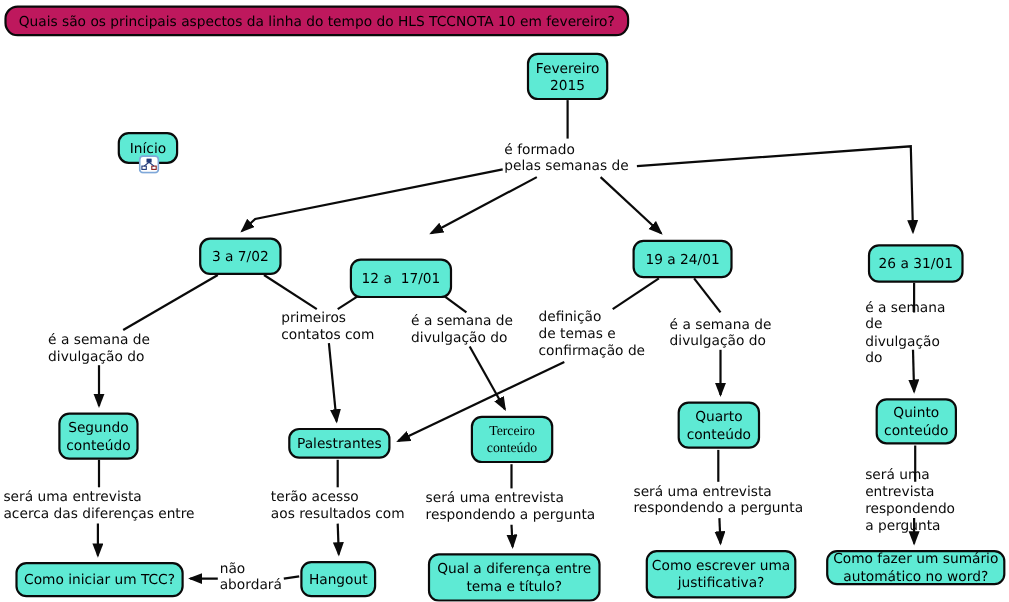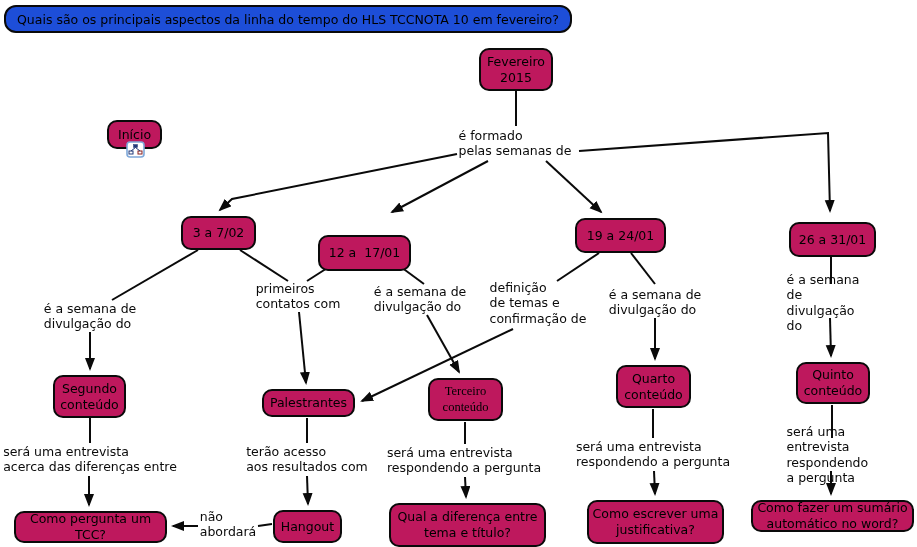--- a/index.html
+++ b/index.html
@@ -2,26 +2,26 @@
 <html><head>
 <meta charset="utf-8">
 <style>
   html,body{margin:0;padding:0;background:#fff;}
   #canvas{
     position:relative;width:917px;height:547px;background:#ffffff;
     font-family:"DejaVu Sans","Liberation Sans",sans-serif;color:#000;overflow:hidden;
   }
   #connector-svg{position:absolute;left:0;top:0;width:917px;height:547px;}
   .node{
-    position:absolute;background:#be185d;border:2.5px solid #0a0a0a;border-radius:10px;
+    position:absolute;background:#5eead4;border:2.5px solid #0a0a0a;border-radius:10px;
     display:flex;align-items:center;justify-content:center;text-align:center;
     white-space:pre-wrap;font-size:12.5px;line-height:1.25;box-sizing:border-box;padding:2px 0;
   }
   .question{
-    position:absolute;left:4px;top:5px;height:28px;background:#1d4ed8;border:2px solid #0a0a0a;
+    position:absolute;left:4px;top:5px;height:28px;background:#be185d;border:2px solid #0a0a0a;
     border-radius:12px;display:inline-flex;align-items:center;white-space:pre;
     font-size:12.5px;padding:2px 11px;box-sizing:border-box;
   }
   .lbl{
     position:absolute;transform:translate(-50%,-50%);text-align:left;
     white-space:pre-line;font-size:12.5px;line-height:1.22;color:#0a0a0a;
   }
   .res-icon{position:absolute;left:126px;top:141px;width:19px;height:17px;}
 </style>
 </head>
@@ -99,21 +99,21 @@
   <div class="node" style="left:53px;top:375px;width:73px;height:43px;">Segundo
 conteúdo</div>
   <div class="node" style="left:262px;top:389px;width:93px;height:28px;">Palestrantes</div>
   <div class="node" style="left:428px;top:378px;width:75px;height:43px;font-family:Liberation Serif, serif;">Terceiro
 conteúdo</div>
   <div class="node" style="left:616px;top:365px;width:75px;height:43px;">Quarto
 conteúdo</div>
   <div class="node" style="left:796px;top:362px;width:74px;height:42px;">Quinto
 conteúdo</div>
 
-  <div class="node" style="left:14px;top:511px;width:153px;height:32px;">Como pergunta um TCC?</div>
+  <div class="node" style="left:14px;top:511px;width:153px;height:32px;">Como iniciar um TCC?</div>
   <div class="node" style="left:273px;top:510px;width:69px;height:33px;">Hangout</div>
   <div class="node" style="left:389px;top:503px;width:157px;height:44px;">Qual a diferença entre
 tema e título?</div>
   <div class="node" style="left:587px;top:500px;width:137px;height:44px;">Como escrever uma
 justificativa?</div>
   <div class="node" style="left:751px;top:500px;width:163px;height:32px;">Como fazer um sumário
 automático no word?</div>
 
   <div class="lbl" style="left:515px;top:143px;">é formado
 pelas semanas de</div>

